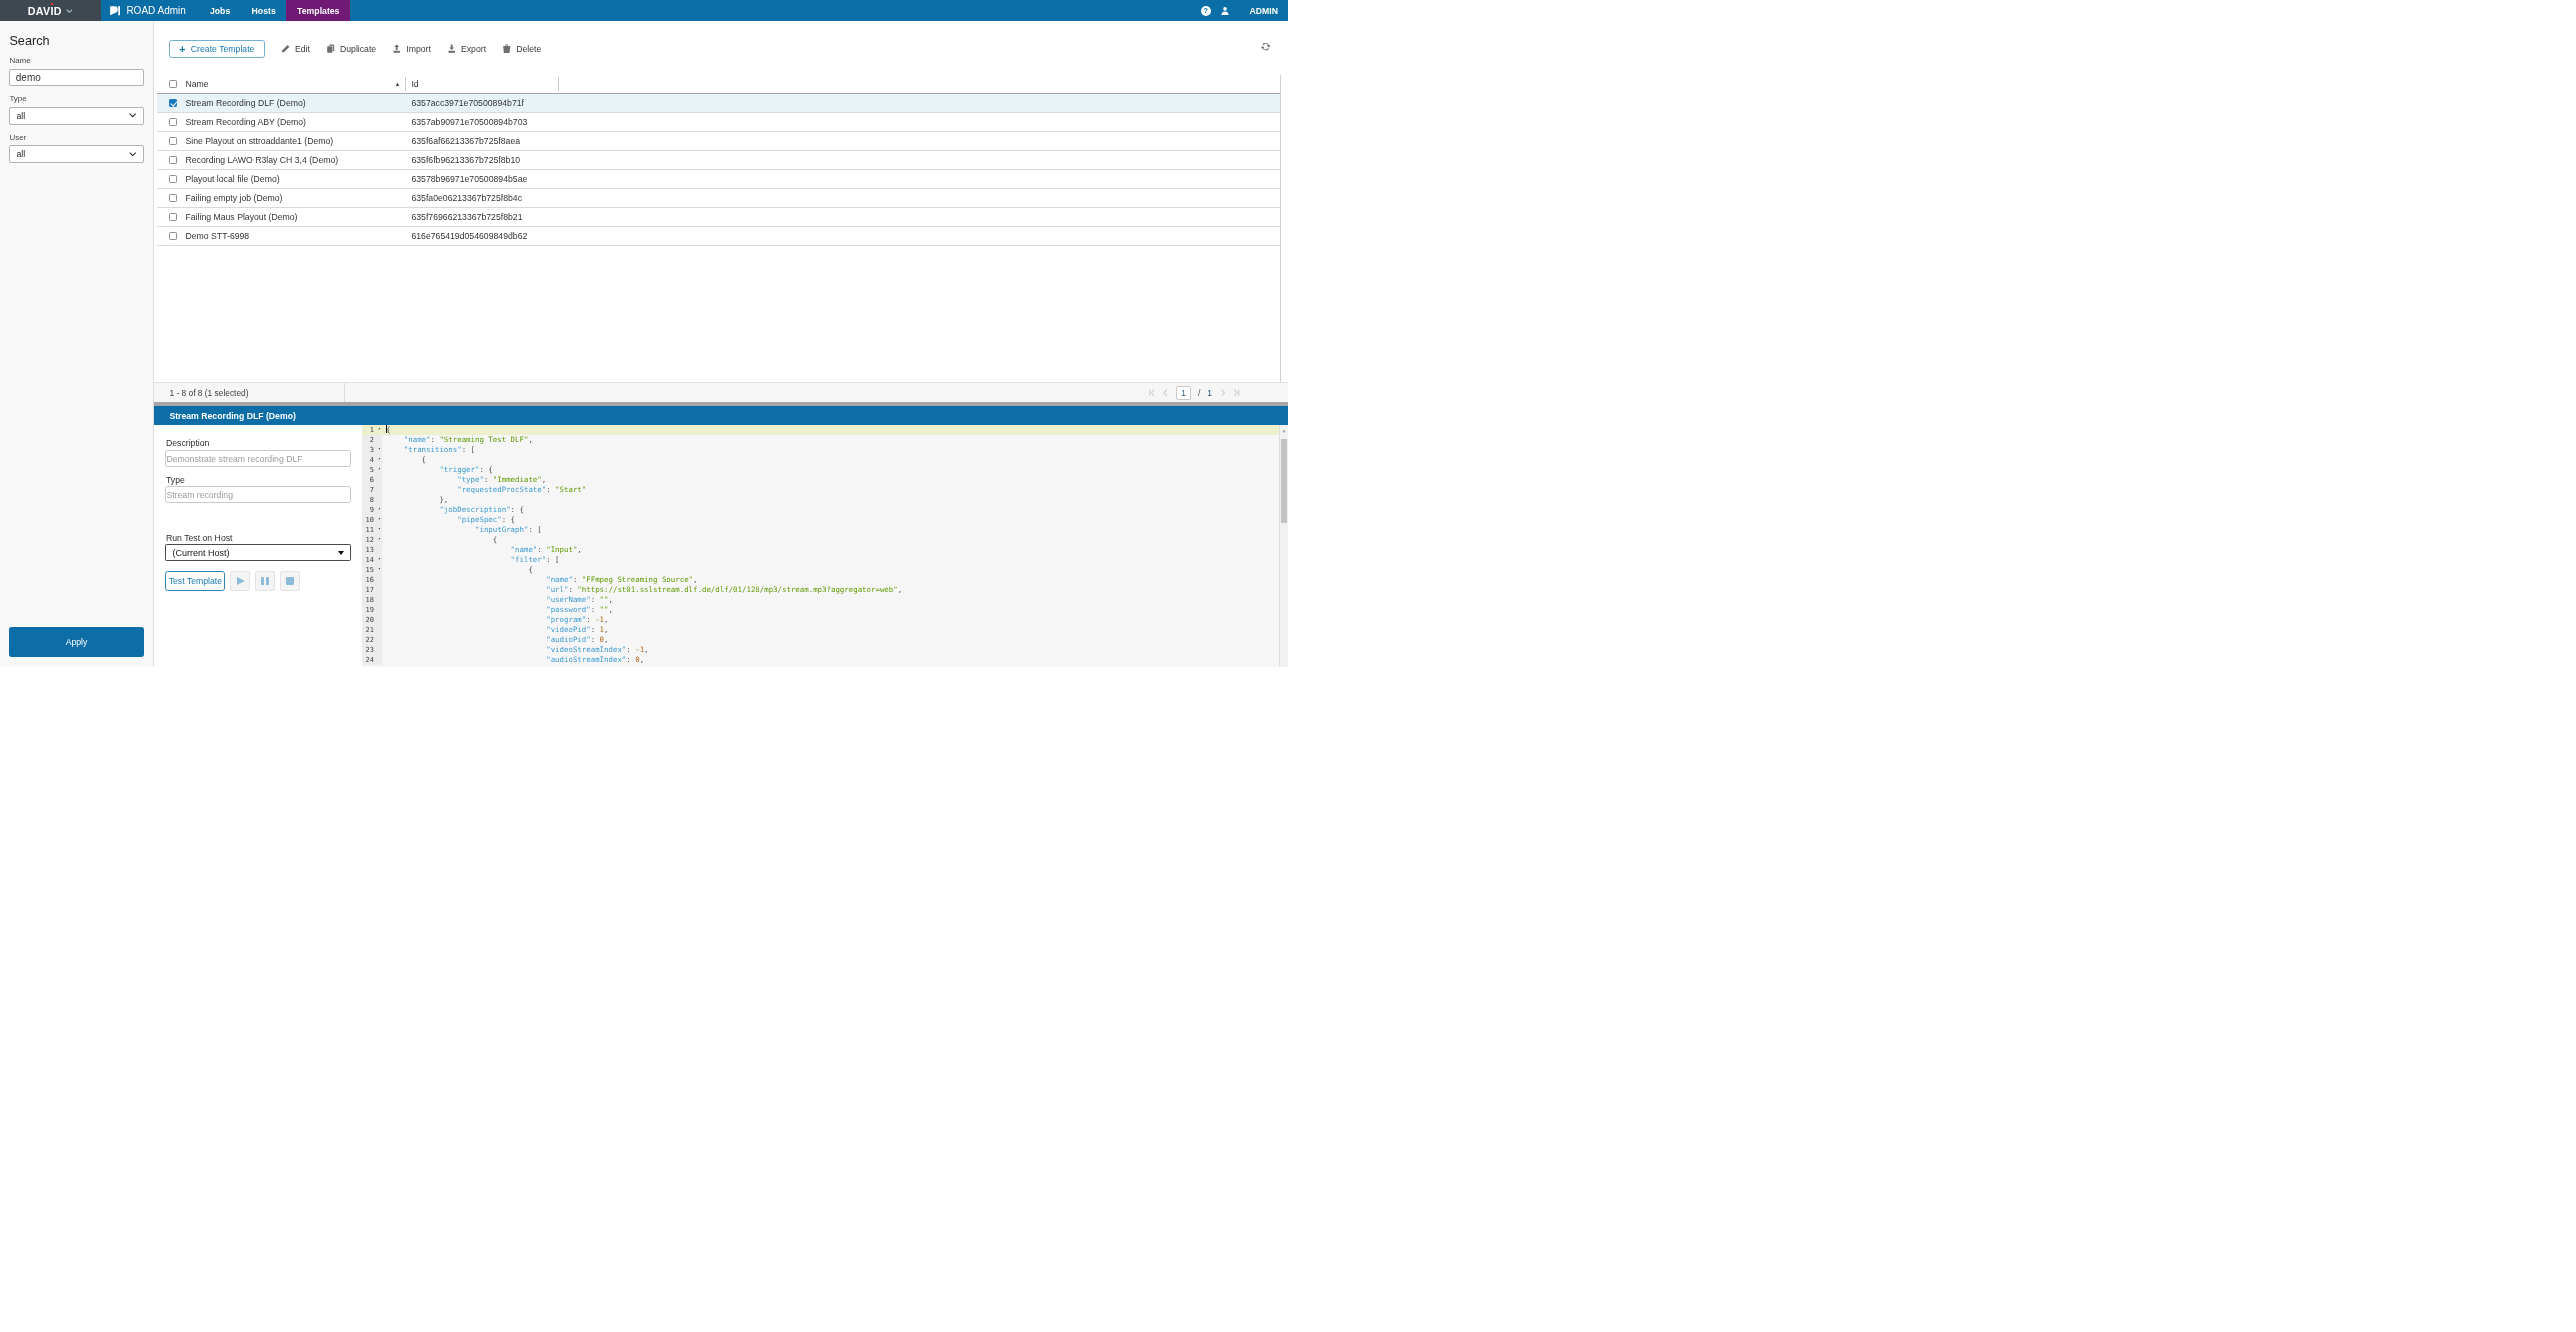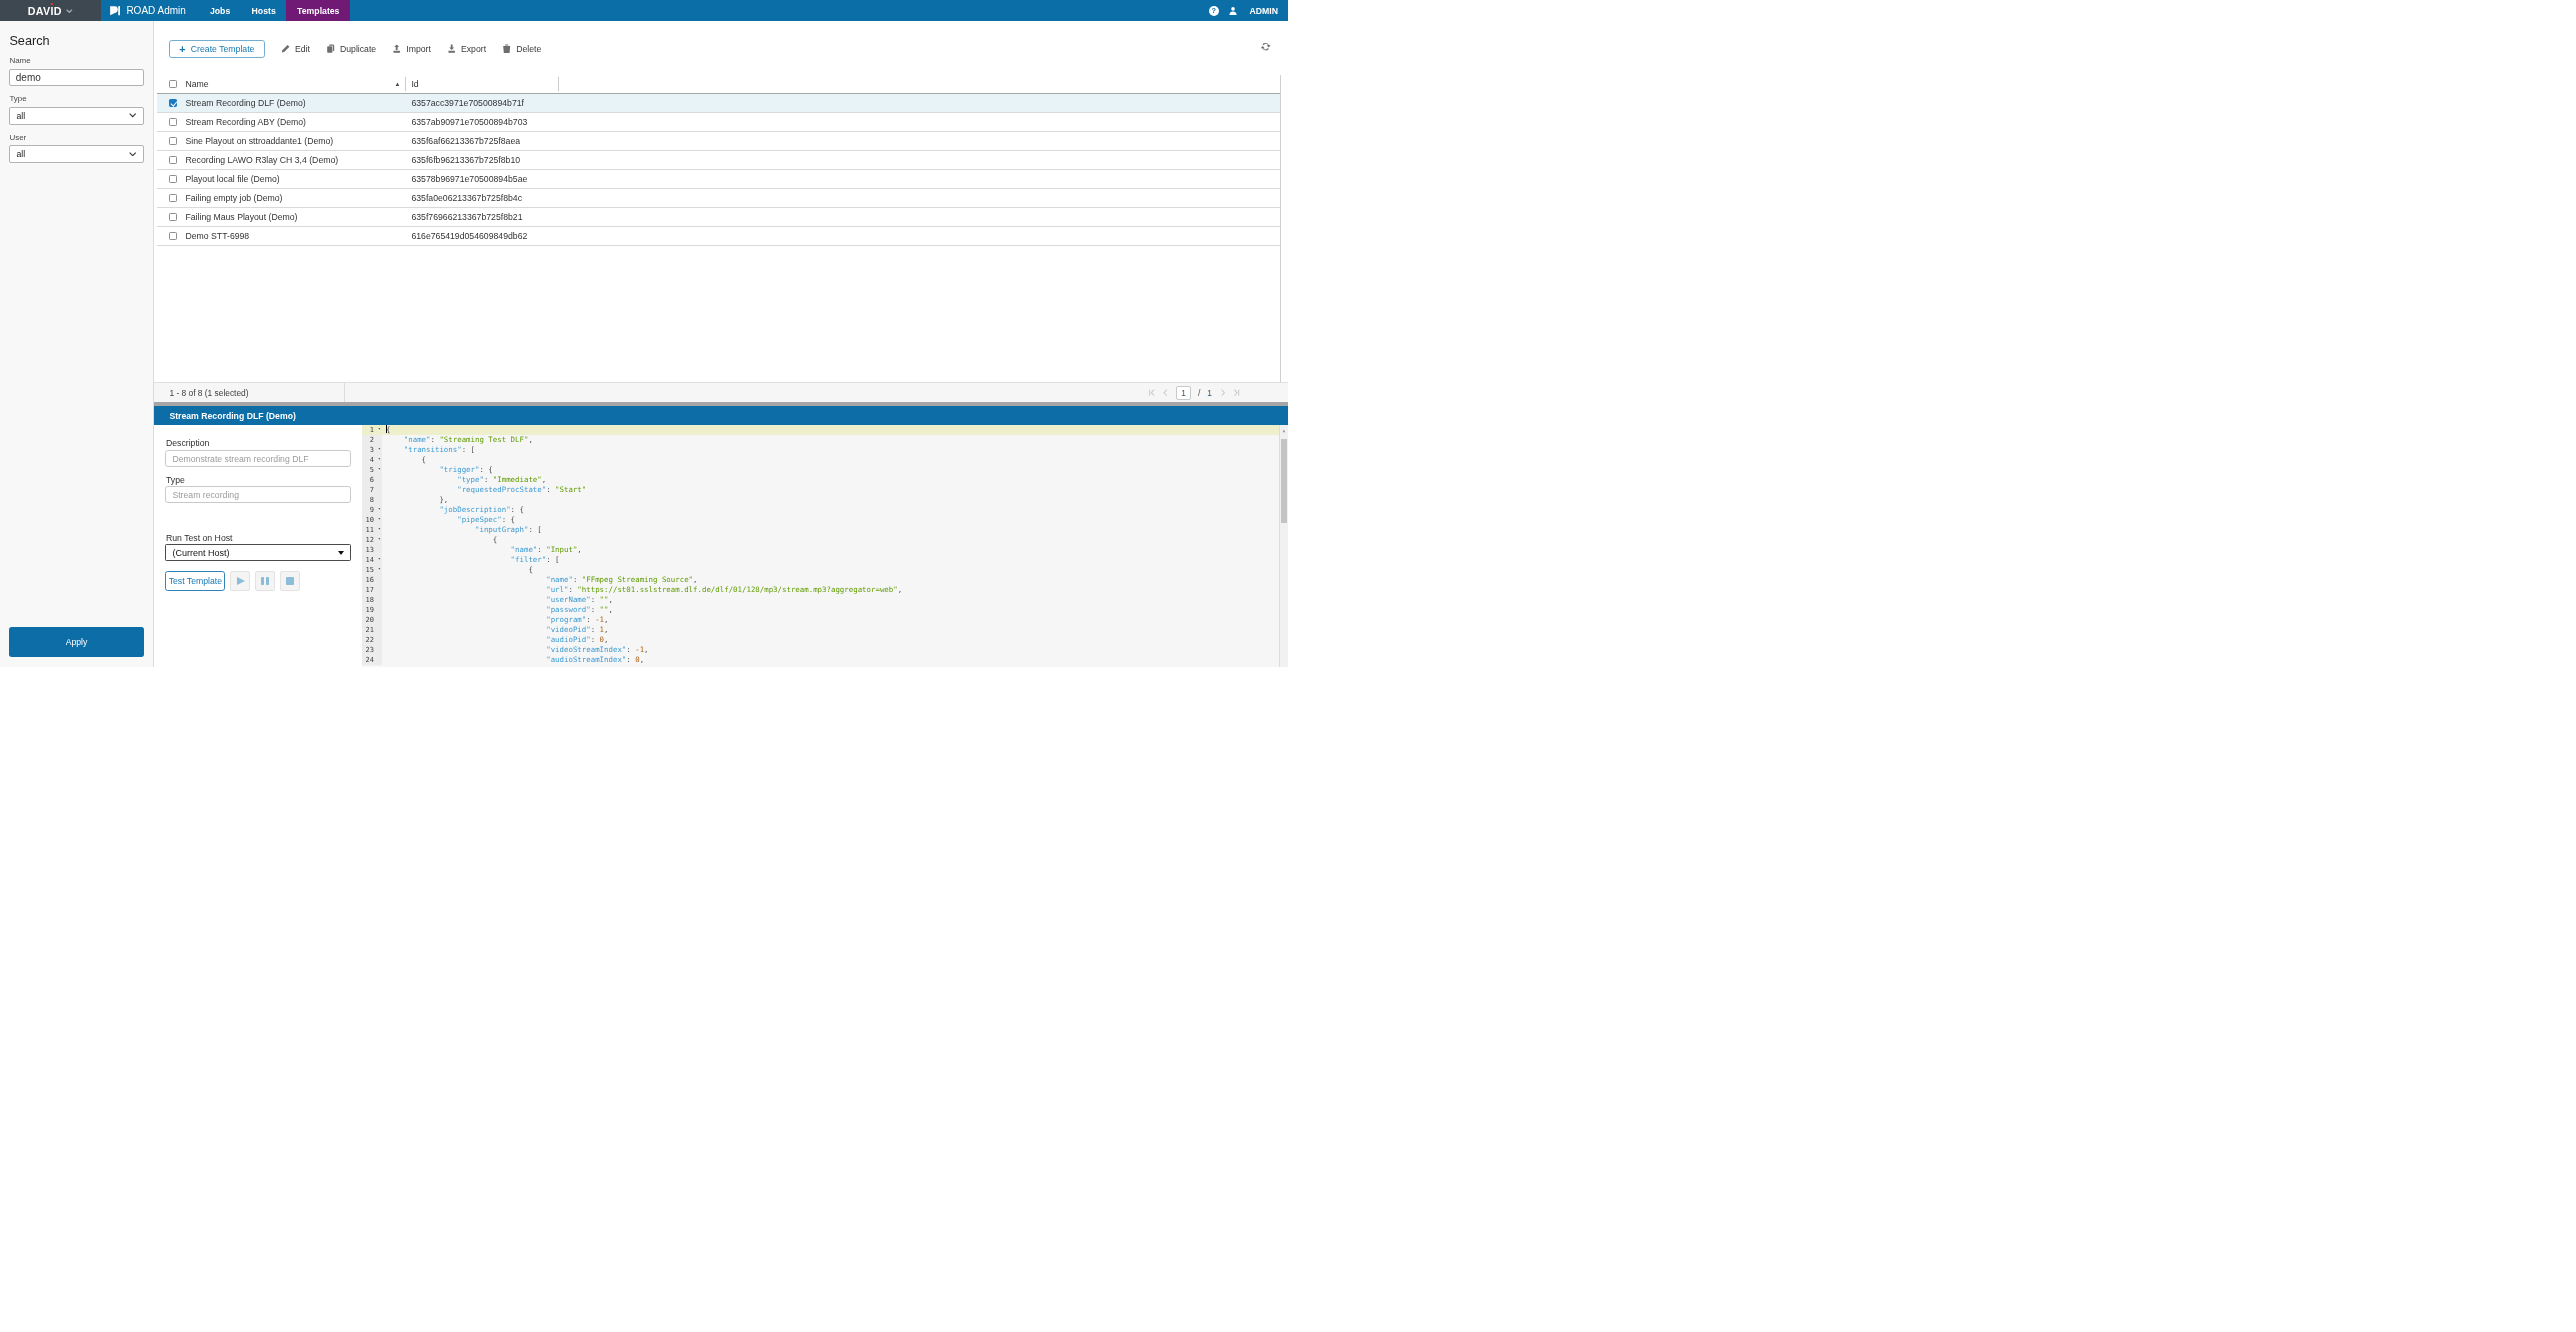--- a/index.html
+++ b/index.html
@@ -14,21 +14,21 @@
   .idot { position:relative; display:inline-block; }
   .idot::after { content:""; position:absolute; top:-2px; left:50%; transform:translateX(-50%); width:2.3px; height:2.3px; background:#e03a30; }
   .topmain { flex:1; display:flex; align-items:stretch; padding-left:8px; }
   .road-logo { align-self:center; display:flex; }
   .app-title { align-self:center; color:#fff; font-size:10px; margin:0 13.4px 0 6px; font-weight:normal; white-space:nowrap; }
   .topnav { display:flex; align-items:stretch; }
   .nav-item { display:flex; align-items:center; padding:0 10.7px; color:#fff; font-size:8.7px; font-weight:bold; cursor:pointer; }
   .nav-item.active { background:#701a75; }
   .top-right { margin-left:auto; display:flex; align-items:center; gap:8.7px; padding-right:10px; }
   .help-icon { width:10px; height:10px; border-radius:50%; background:#fff; color:#0b6ea6; font-size:7.4px; font-weight:bold; display:flex; align-items:center; justify-content:center; cursor:pointer; }
-  .admin-wrap { display:flex; align-items:center; gap:12px; cursor:pointer; }
+  .admin-wrap { display:flex; align-items:center; gap:20px; cursor:pointer; }
   .admin-label { color:#fff; font-size:8.7px; font-weight:bold; }
 
   
   .sidebar { position:absolute; top:21px; left:0; width:154px; bottom:0; background:#f8f8f8; border-right:0.7px solid #dcdcdc; padding:9.4px; }
   .search-title { font-size:12.7px; font-weight:normal; color:#1f1f1f; margin:4px 0 6.7px; }
   .fld-label { font-size:8px; color:#4a4a4a; margin:8px 0 3.4px; }
   .text-input { width:100%; height:17.4px; border:0.7px solid #b3b3b3; border-radius:2px; font-size:10px; color:#333; padding:0 5.4px; background:#fff; font-family:inherit; }
   .sel { height:18px; border:0.7px solid #b3b3b3; border-radius:2px; background:#fff; display:flex; align-items:center; justify-content:space-between; padding:0 6px; font-size:8.7px; color:#222; cursor:pointer; }
   .apply-btn { position:absolute; left:9.4px; right:9.4px; bottom:10px; height:30px; background:#0d6da7; color:#fff; border:none; border-radius:2.7px; font-size:8.7px; font-family:inherit; cursor:pointer; }
 
@@ -70,21 +70,21 @@
   .page-box { min-width:15.4px; height:14px; padding:0 2.7px; background:#fff; border:0.7px solid #c9c9c9; border-radius:2px; display:flex; align-items:center; justify-content:center; font-size:8.4px; color:#2b5a78; }
   .pg-sep { font-size:8.7px; color:#555; }
   .pg-total { font-size:8.4px; color:#2b5a78; }
 
   
   .gray-divider { position:absolute; top:381px; left:0; right:0; height:4px; background:#a5a5a5; }
   .panel-header { position:absolute; top:385px; left:0; right:0; height:19.4px; background:#0d6da7; color:#fff; font-size:8.7px; font-weight:bold; display:flex; align-items:center; padding-left:15.4px; }
   .detail { position:absolute; top:404px; left:0; right:0; bottom:0; }
   .detail-left { position:absolute; left:0; top:0; width:208px; height:100%; background:#fff; }
   .dl-label { position:absolute; left:12px; font-size:8.7px; color:#2e2e2e; }
-  .ro-input { position:absolute; left:11.4px; width:186px; height:17.4px; border:0.7px solid #c9c9c9; border-radius:2.7px; background:#fff; color:#9b9b9b; font-size:8.7px; display:flex; align-items:center; padding:0 6px; white-space:nowrap; overflow:hidden; }
+  .ro-input { position:absolute; left:11.4px; width:186px; height:17.4px; border:0.7px solid #c9c9c9; border-radius:2.7px; background:#fff; color:#9b9b9b; font-size:8.7px; display:flex; align-items:center; padding:0 0; white-space:nowrap; overflow:hidden; }
   .host-select { position:absolute; left:11.4px; top:119px; width:186px; height:17.4px; border:0.7px solid #4a4a4a; border-radius:1.3px; background:#fff; display:flex; align-items:center; justify-content:space-between; padding:0 6px; font-size:9px; color:#111; cursor:pointer; }
   .caret-down { width:0; height:0; border-left:3.4px solid transparent; border-right:3.4px solid transparent; border-top:4px solid #111; }
   .test-btn { position:absolute; left:11.4px; top:146px; width:60px; height:20px; border:0.7px solid #2f83b8; border-radius:2.7px; background:#fff; color:#1879b2; font-size:8.7px; font-family:inherit; cursor:pointer; }
   .media-btn { position:absolute; top:146px; width:20px; height:20px; background:#f4f4f4; border:0.7px solid #e3e3e3; border-radius:2px; display:flex; align-items:center; justify-content:center; cursor:pointer; }
   #play-btn { left:76px; } #pause-btn { left:101px; } #stop-btn { left:126px; }
   .play-glyph { width:0; height:0; border-top:4.7px solid transparent; border-bottom:4.7px solid transparent; border-left:8px solid #8cbcd9; margin-left:1.3px; }
   .pause-glyph { display:flex; gap:2px; }
   .pause-glyph span { width:3px; height:8.7px; background:#8cbcd9; border-radius:0.7px; }
   .stop-glyph { width:8px; height:8px; background:#8cbcd9; border-radius:1px; }
 

